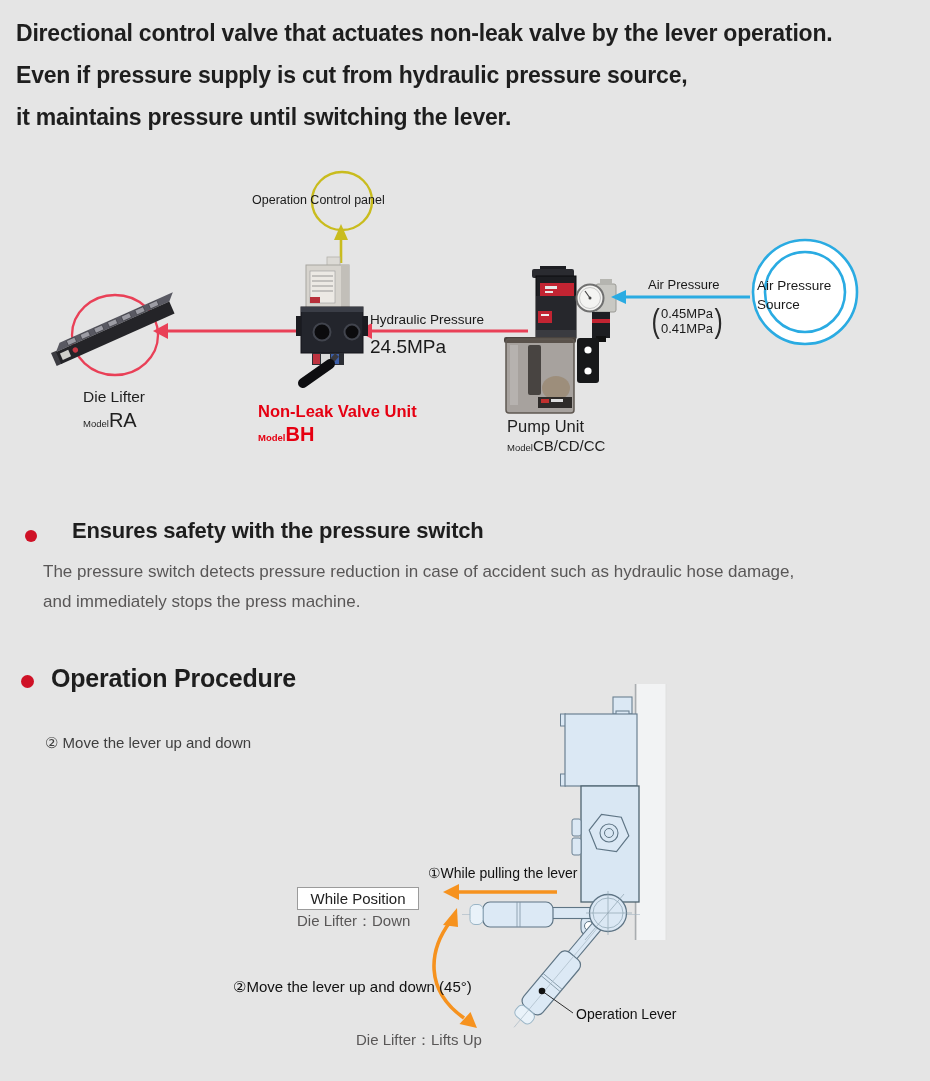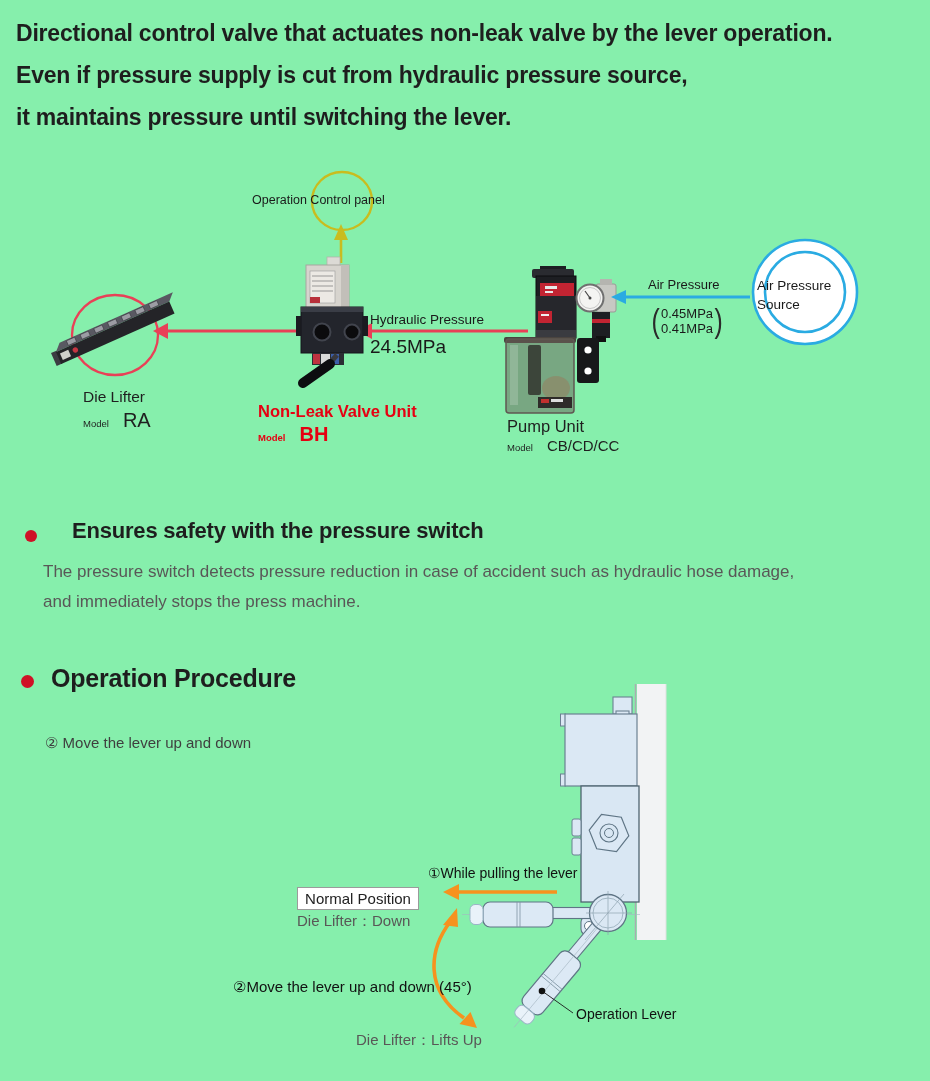--- a/index.html
+++ b/index.html
@@ -1,26 +1,26 @@
 <!DOCTYPE html>
 <html><head>
 <meta charset="utf-8">
 <style>
   html,body{margin:0;padding:0;background:#fff;}
-  .canvas{position:relative;width:930px;height:1081px;background:#86efac;overflow:hidden;
+  .canvas{position:relative;width:930px;height:1081px;background:#e5e5e5;overflow:hidden;
           font-family:"Liberation Sans",sans-serif;color:#1f1f1f;}
   svg.art{position:absolute;left:0;top:0;z-index:1;pointer-events:none;}
   .txt{position:absolute;z-index:2;white-space:nowrap;}
   .intro-line{font-size:23px;font-weight:600;letter-spacing:-0.2px;height:42px;line-height:42px;color:#1e1e1e;}
   .sec-bullet{position:absolute;z-index:2;border-radius:50%;background:#cf1126;}
   .sec-head{font-weight:600;color:#1e1e1e;letter-spacing:-0.2px;}
   .body-gray{font-size:17px;color:#595757;}
   .step{font-size:15px;color:#3f3f3f;}
   .small-label{font-size:13px;color:#1a1a1a;}
-  .model-line{display:flex;align-items:baseline;gap:14px;}
+  .model-line{display:flex;align-items:baseline;gap:0;}
   .model-word{font-size:9.5px;}
   .model-val{font-size:20px;}
   .red{color:#e60012;}
   .center{text-align:left;}
   .nl-title{font-size:16.5px;font-weight:700;}
   .unit-title{font-size:16.5px;}
   .normal-box{border:1px solid #9b9b9b;background:#fff;width:120px;height:21px;
               line-height:21px;text-align:center;font-size:15px;color:#222;}
   .state{font-size:15px;color:#595757;}
   .callout{font-size:14px;color:#111;}
@@ -247,20 +247,20 @@
   <div class="txt sec-head" style="left:43px;top:518px;font-size:22px;margin-left:29px;">Ensures safety with the pressure switch</div>
   <div class="txt body-gray" style="left:43px;top:562px;">The pressure switch detects pressure reduction in case of accident such as hydraulic hose damage,</div>
   <div class="txt body-gray" style="left:43px;top:592px;">and immediately stops the press machine.</div>
 
   <div class="sec-bullet" style="left:21px;top:675px;width:13px;height:13px;"></div>
   <div class="txt sec-head" style="left:51px;top:664px;font-size:25px;">Operation Procedure</div>
   <div class="txt step" style="left:45px;top:734px;">② Move the lever up and down</div>
 
   <div class="txt callout" style="left:428px;top:865px;">①While pulling the lever</div>
 
-  <div class="txt normal-box" style="left:297px;top:887px;">Normal Position</div>
+  <div class="txt normal-box" style="left:297px;top:887px;">While Position</div>
   <div class="txt state center" style="left:297px;top:912px;width:120px;">Die Lifter：Down</div>
 
   <div class="txt callout" style="left:233px;top:978px;font-size:15px;">②Move the lever up and down (45°)</div>
   <div class="txt state" style="left:356px;top:1031px;">Die Lifter：Lifts Up</div>
   <div class="txt callout" style="left:576px;top:1006px;">Operation Lever</div>
 
 </div>
 
 </body></html>

